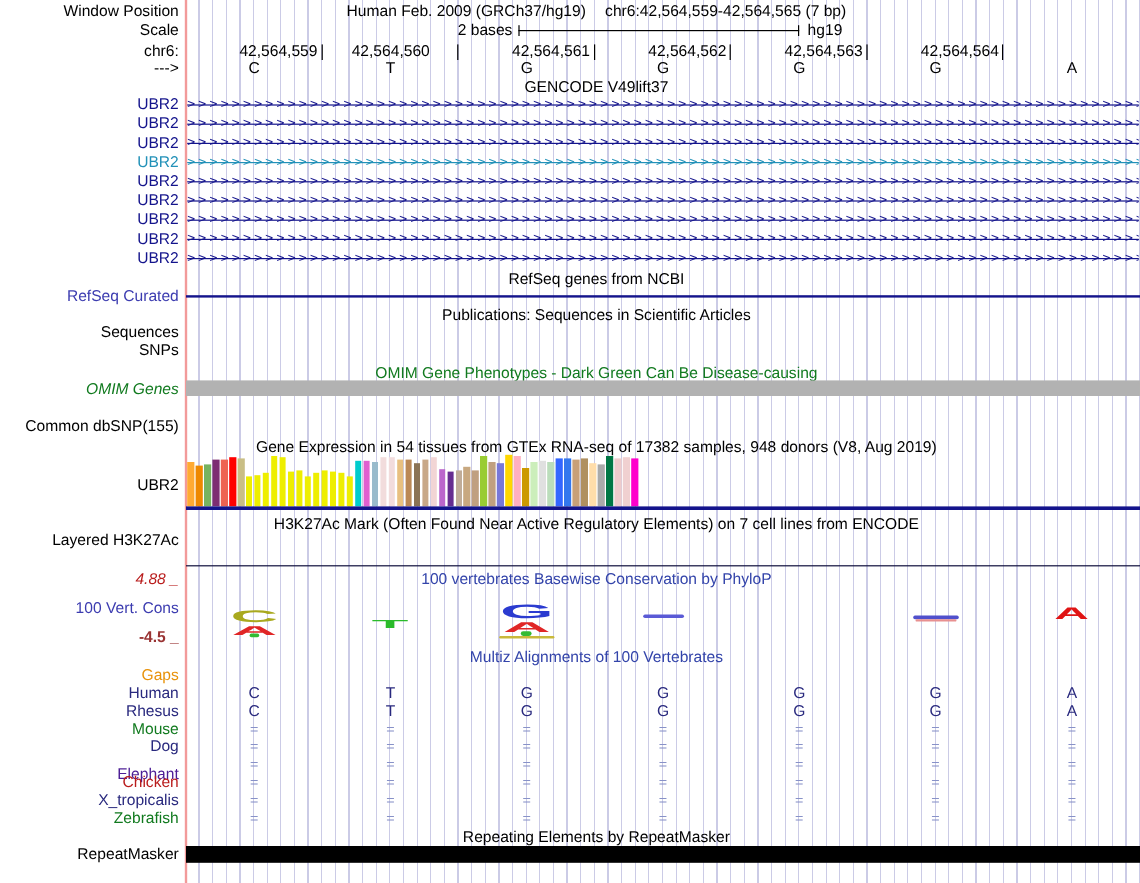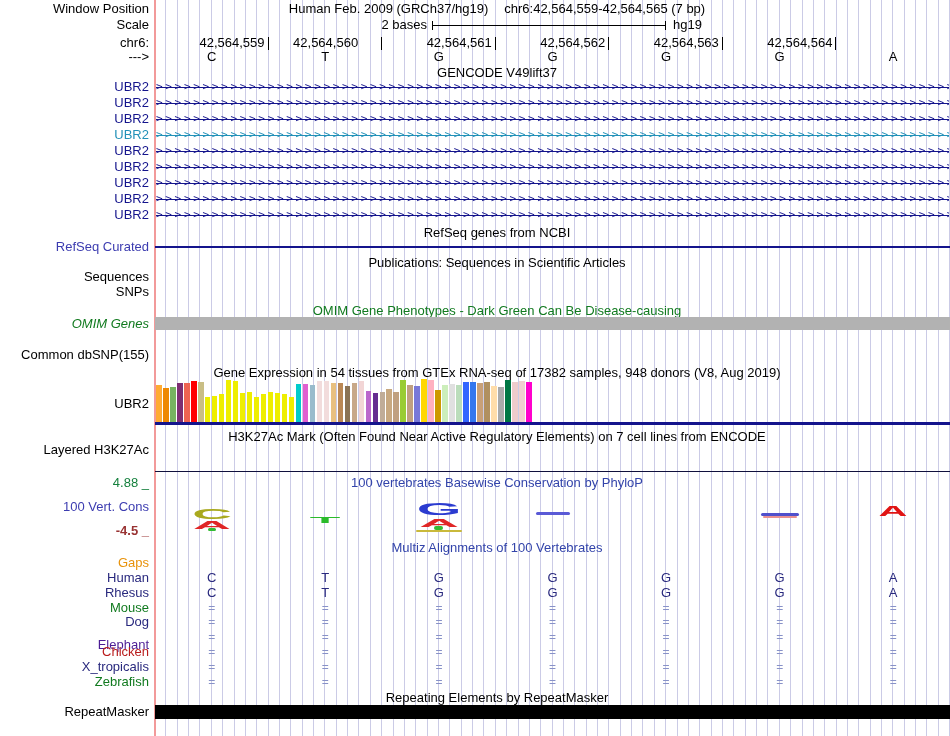--- a/index.html
+++ b/index.html
@@ -7,21 +7,21 @@
     font-family:"Liberation Sans","DejaVu Sans",sans-serif;font-size:13px;color:#000;}
   .abs{position:absolute;}
   .gridlines{left:155px;top:0;width:795px;height:736px;
     background:repeating-linear-gradient(to right,transparent 0px,transparent 10.36px,#CBCBE6 10.36px,#CBCBE6 11.36px);}
   .red-edge{left:154px;top:0;width:2px;height:736px;background:#F29A9A;}
   .lbl{left:0;width:149px;text-align:right;height:14px;line-height:14px;white-space:nowrap;}
   .ctitle{left:155px;width:684px;text-align:center;height:14px;line-height:14px;white-space:nowrap;}
   .c-blue{color:#3C3CB0;}
   .c-titleblue{color:#3344AA;}
   .c-green{color:#117A1F;}
-  .c-navy{color:#15803d;}
+  .c-navy{color:#b91c1c;font-style:italic;}
   .c-darkred{color:#993333;font-weight:bold;}
   .tick{width:1px;background:#000;}
   .coordlbl{height:14px;line-height:14px;text-align:right;white-space:nowrap;}
   .baseletter{width:22px;text-align:center;height:14px;line-height:14px;}
   .generow{left:156px;width:793px;height:16px;line-height:16px;overflow:hidden;white-space:nowrap;
     font-family:"DejaVu Sans Mono","Liberation Mono",monospace;font-size:11px;letter-spacing:2.68px;
     background-size:100% 1px;background-position:0 7.5px;background-repeat:no-repeat;}
   .hline{left:155px;width:795px;}
   .aligncell{width:22px;text-align:center;height:14px;line-height:14px;}
 </style>

